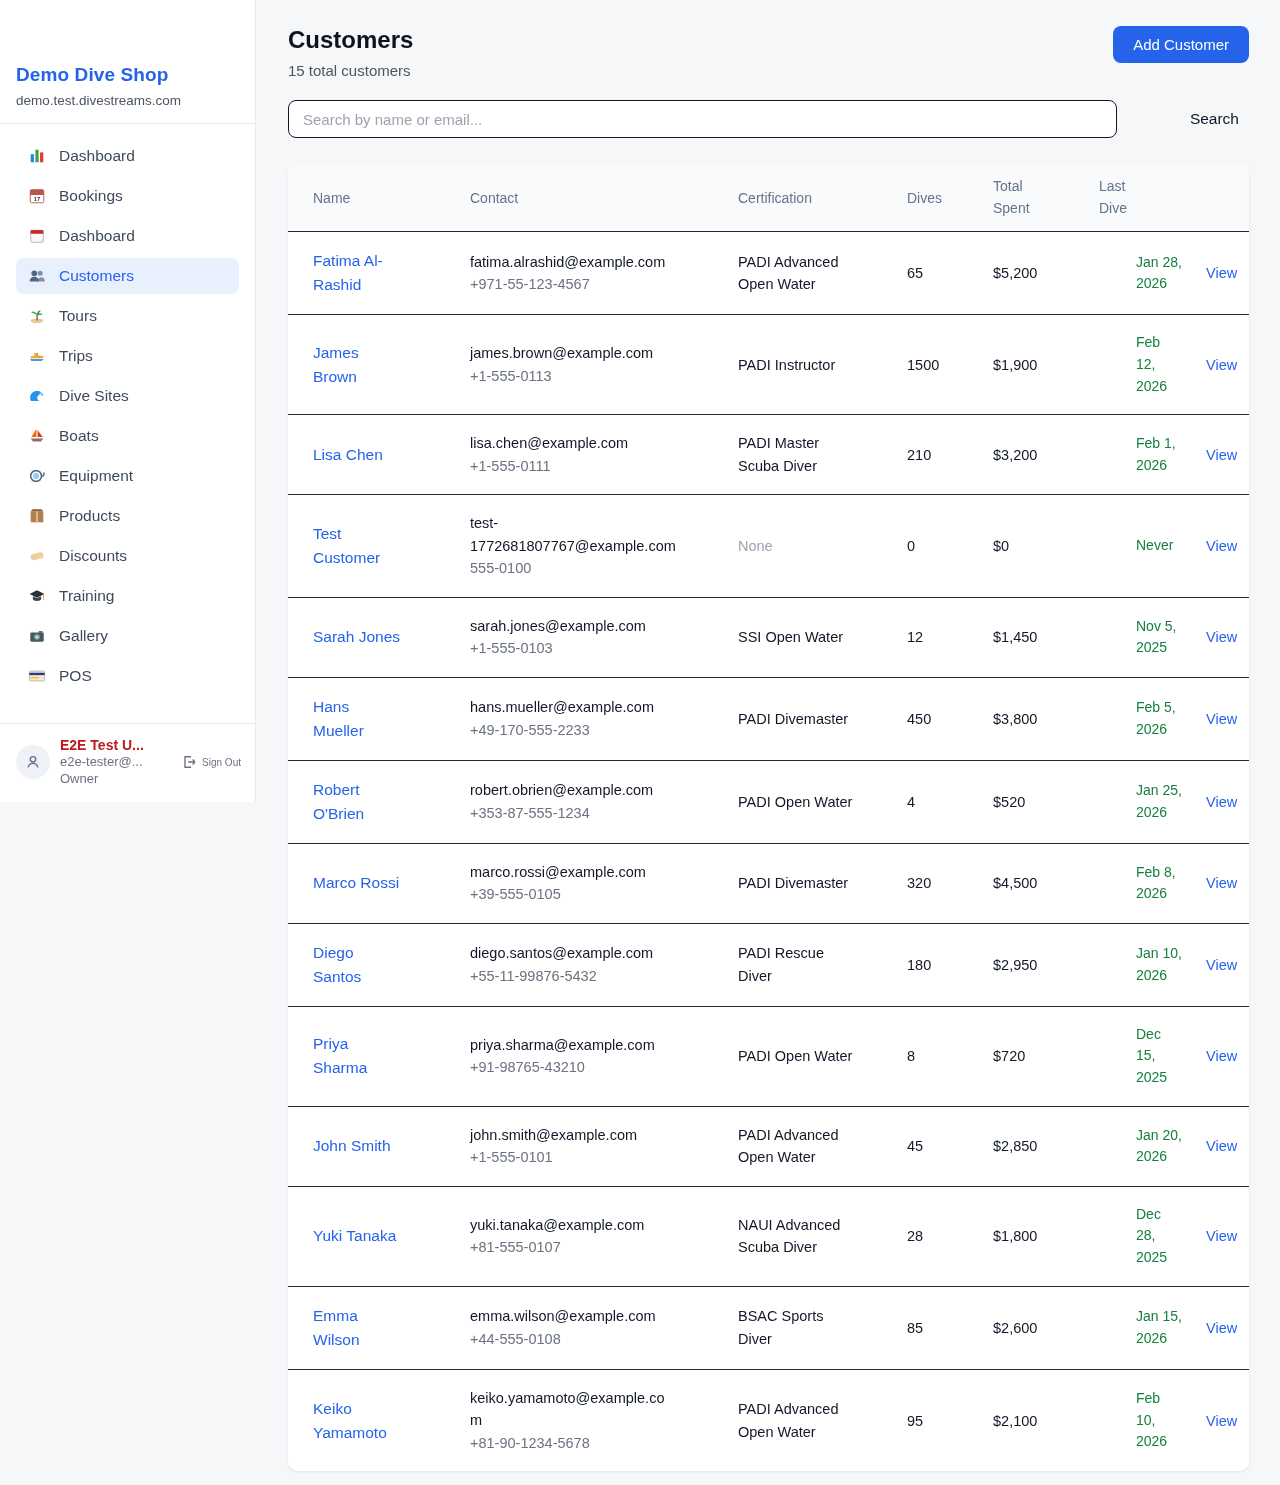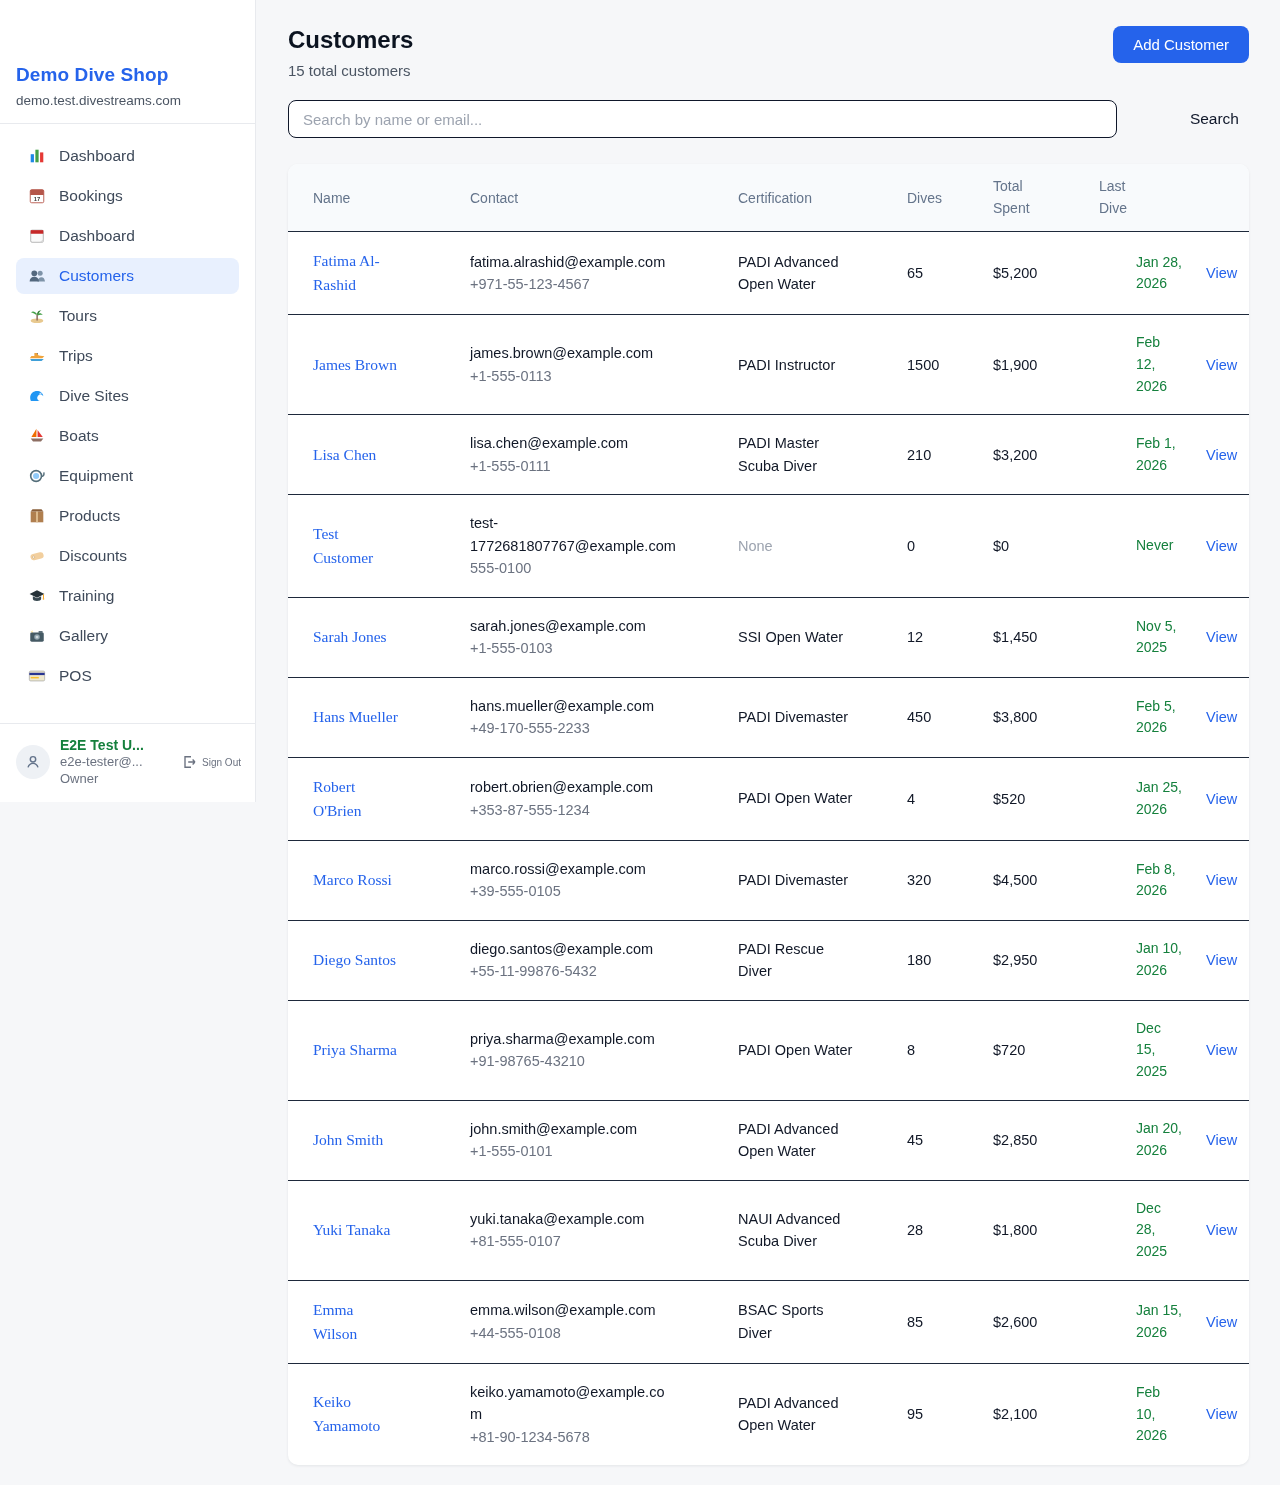--- a/index.html
+++ b/index.html
@@ -32,21 +32,21 @@
   .nav-icon svg { display:block; }
   .sidebar-footer {
     border-top:1px solid #e8eaee; padding:12px 14px 14px 16px;
     display:flex; align-items:center; gap:10px;
   }
   .avatar {
     width:34px; height:34px; border-radius:50%; background:#eef1f5;
     display:flex; align-items:center; justify-content:center; flex:0 0 34px;
   }
   .user-block { line-height:1.3; width:94px; }
-  .user-name { font-size:14px; font-weight:bold; color:#15803d; white-space:nowrap; }
+  .user-name { font-size:14px; font-weight:bold; color:#b91c1c; white-space:nowrap; }
   .user-email, .user-role { font-size:13px; color:#6b7280; white-space:nowrap; }
   .signout-btn {
     margin-left:auto; display:flex; align-items:center; gap:5px;
     background:none; border:none; color:#6b7280; font-size:10px;
     font-family:inherit; cursor:pointer; white-space:nowrap;
   }
 
   
   .main { flex:1; padding:26px 31px 0 32px; }
   .main-header { display:flex; justify-content:space-between; align-items:flex-start; }
@@ -81,21 +81,21 @@
     background:#f8fafc; text-align:left; font-weight:400;
     font-size:14px; color:#64748b; padding:12px 12px;
     border-bottom:1px solid #1e293b; vertical-align:middle; height:62px;
   }
   thead th:first-child { padding-left:25px; }
   .th-narrow { display:inline-block; max-width:48px; line-height:1.55; }
   tbody td {
     padding:17px 12px; border-bottom:1px solid #1e293b;
     vertical-align:middle; font-size:14.5px; color:#111827;
   }
-  tbody td:first-child { padding-left:25px;font-family:Liberation Serif, serif; }
+  tbody td:first-child { padding-left:25px; }
   tbody tr:last-child td { border-bottom:none; }
   .name-link {
     color:#2563eb; text-decoration:none; font-size:15.5px; font-weight:500;
     line-height:1.55; display:inline-block; max-width:88px; cursor:pointer;
   }
   .cell-email { color:#111827; line-height:1.55; max-width:206px; word-wrap:break-word; }
   .cell-phone { color:#6b7280; line-height:1.55; }
   .cell-cert { line-height:1.55; display:inline-block; max-width:122px; }
   .cell-cert.muted { color:#9ca3af; }
   .cell-date { color:#15803d; font-size:14px; line-height:1.55; display:inline-block; max-width:64px;margin-left:37px; }

